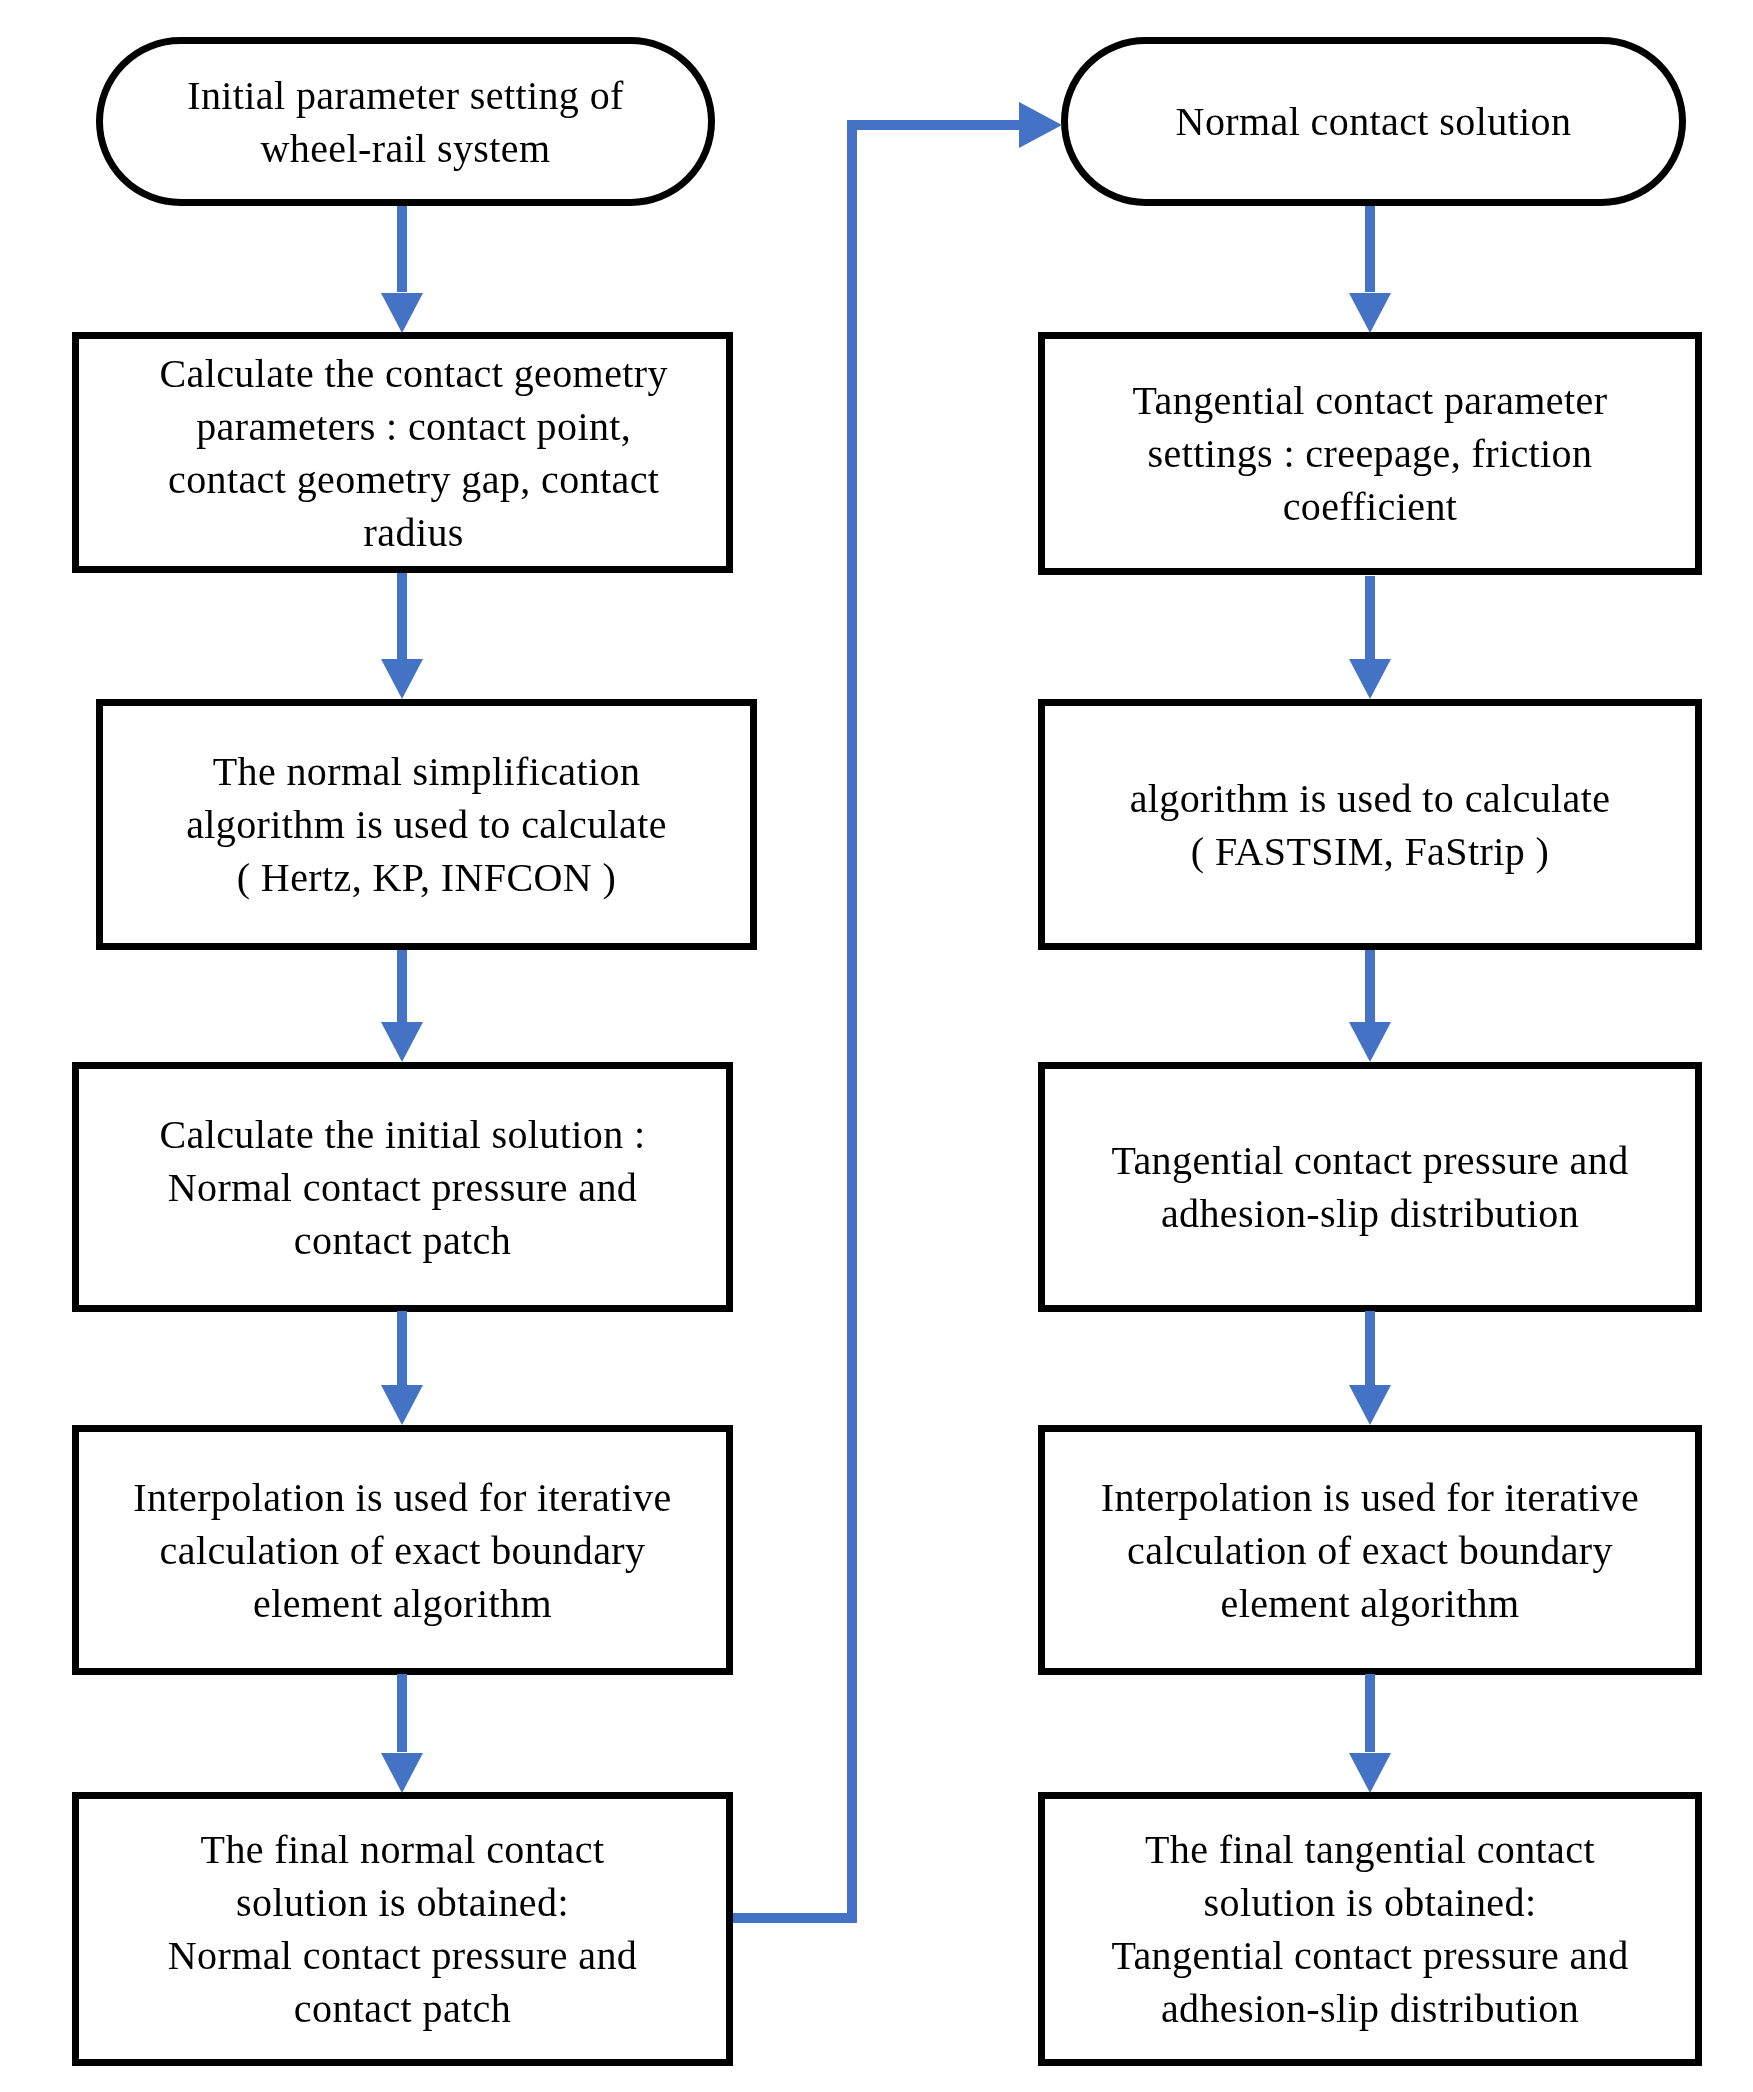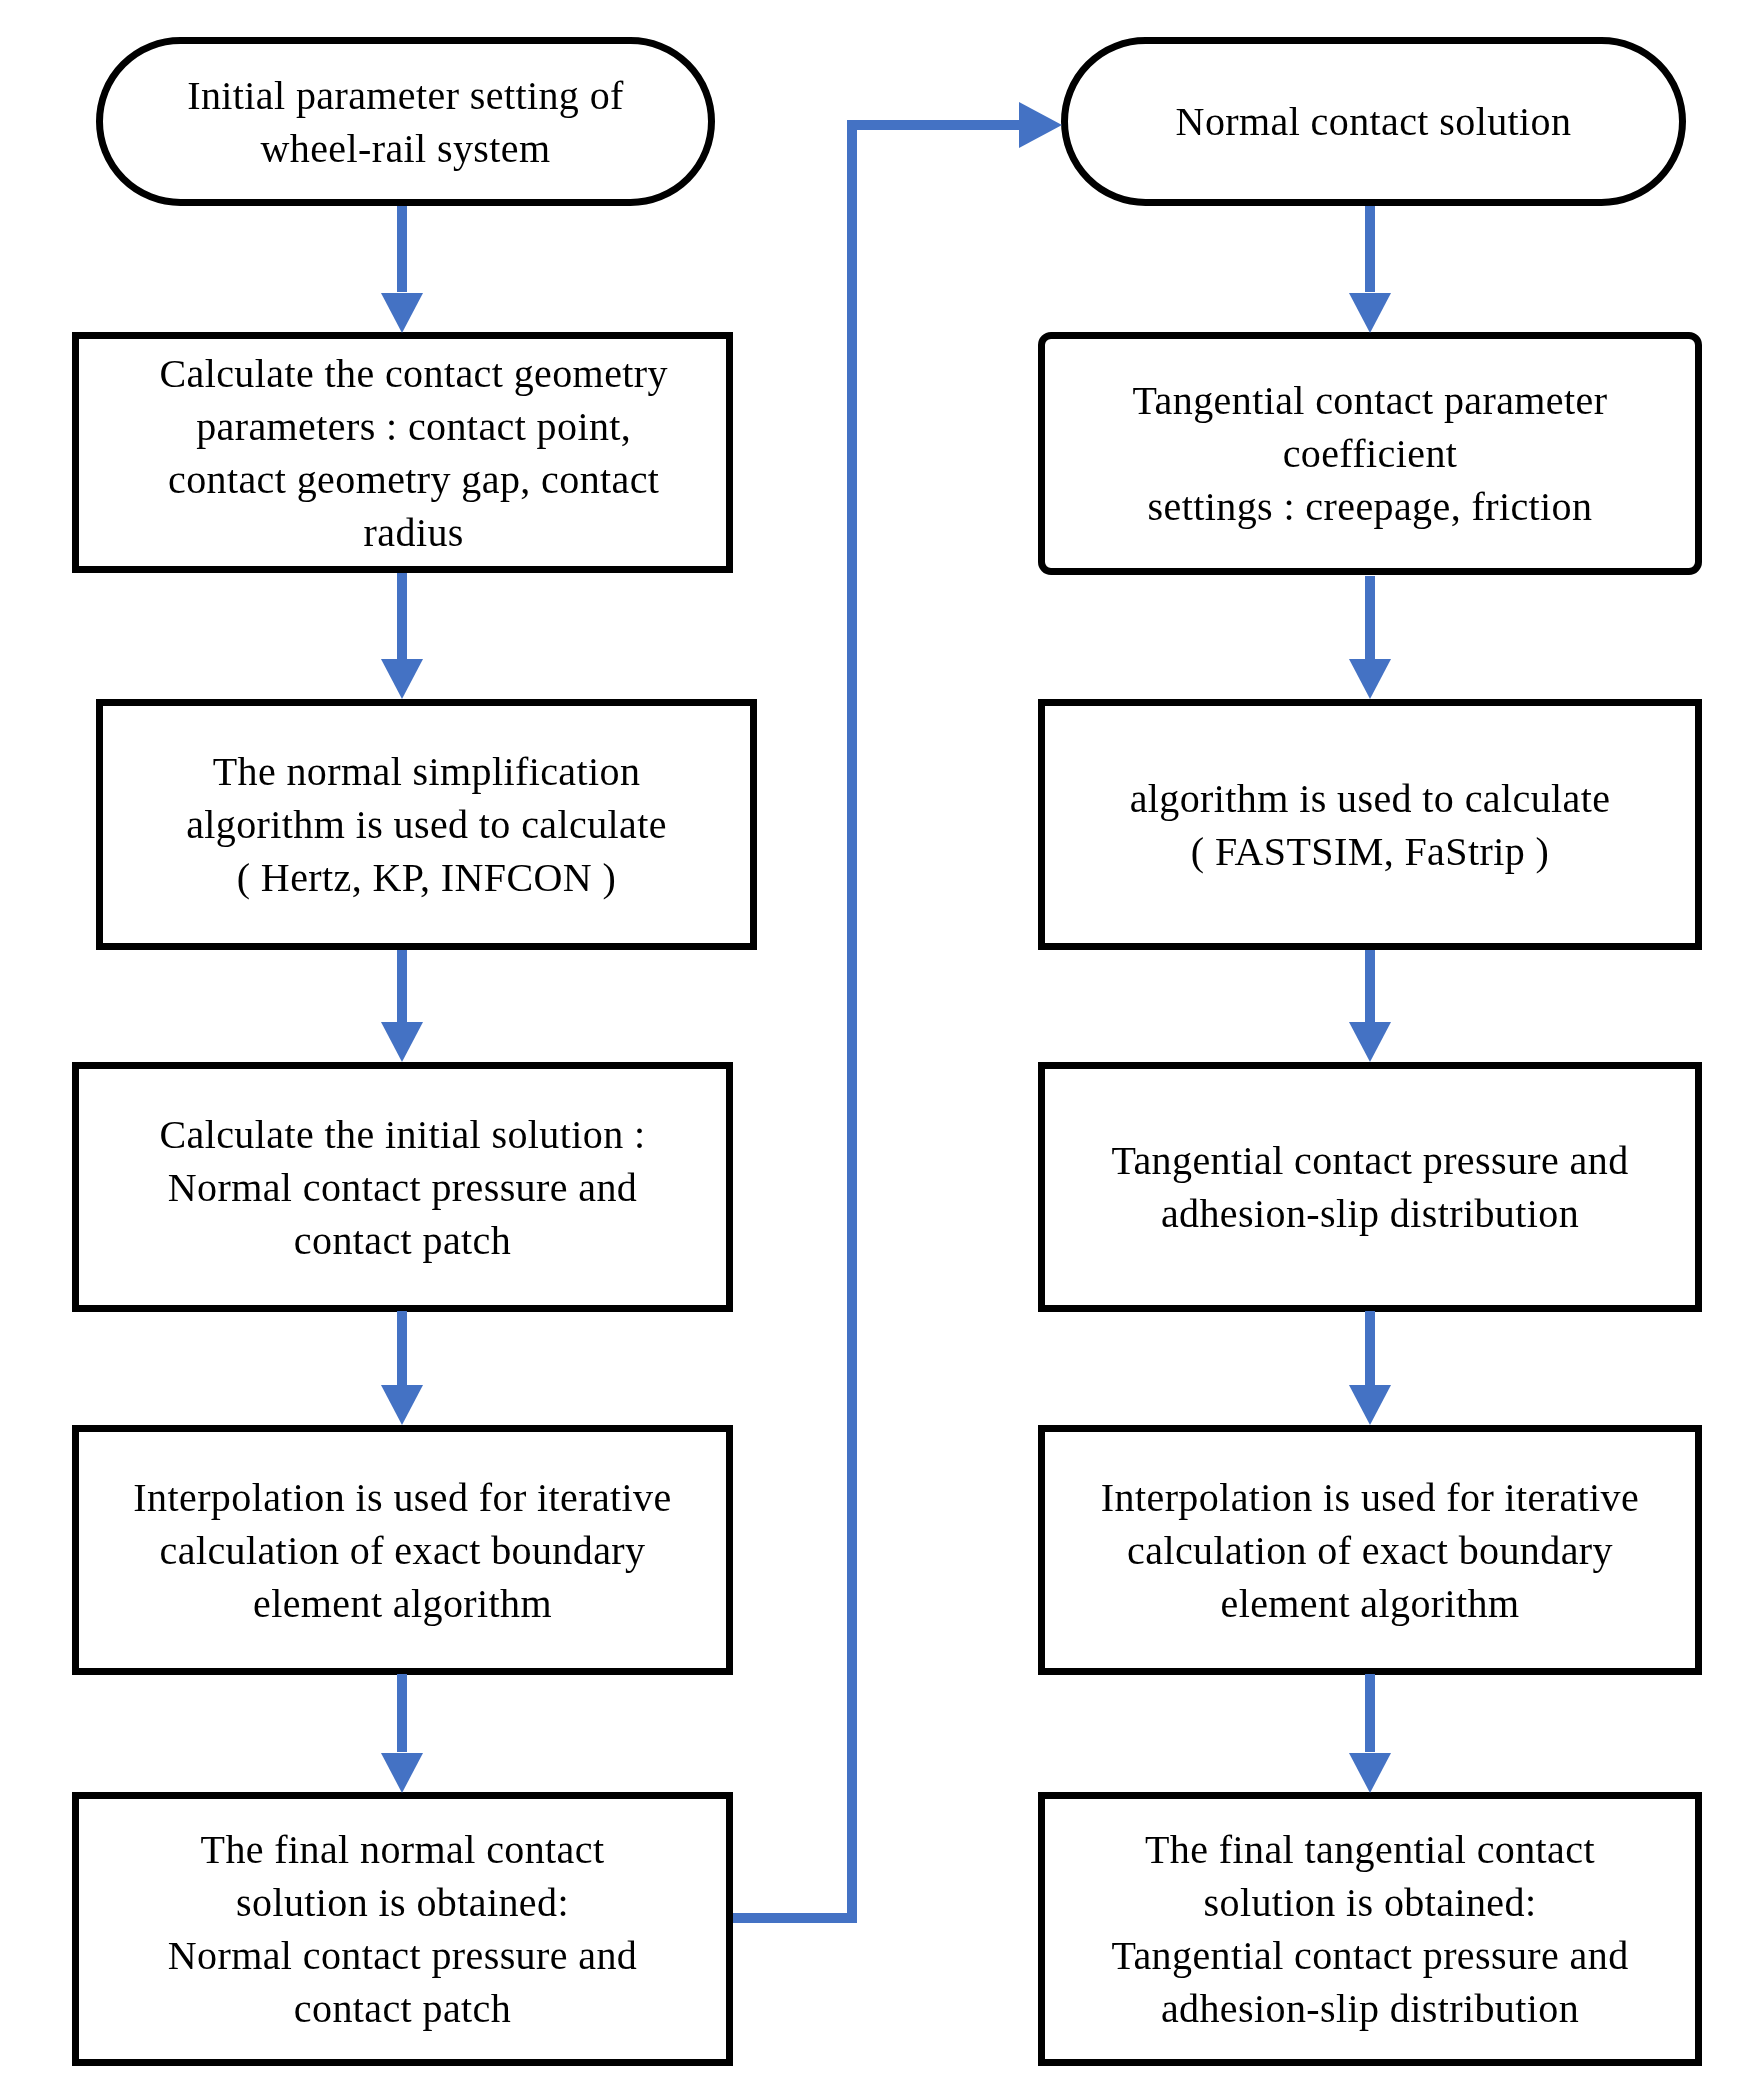--- a/index.html
+++ b/index.html
@@ -99,25 +99,25 @@
       <span class="line">contact patch</span>
     </div>
   </div>
 
   <div class="node rounded" style="left:1061px; top:37px; width:625px; height:169px;">
     <div>
       <span class="line">Normal contact solution</span>
     </div>
   </div>
 
-  <div class="node" style="left:1038px; top:332px; width:664px; height:243px;border-radius:13px;">
+  <div class="node" style="left:1038px; top:332px; width:664px; height:243px;">
     <div>
       <span class="line">Tangential contact parameter</span>
+      <span class="line">settings : creepage, friction</span>
       <span class="line">coefficient</span>
-      <span class="line">settings : creepage, friction</span>
     </div>
   </div>
 
   <div class="node" style="left:1038px; top:699px; width:664px; height:251px;">
     <div>
       <span class="line">algorithm is used to calculate</span>
       <span class="line">( FASTSIM, FaStrip )</span>
     </div>
   </div>
 

